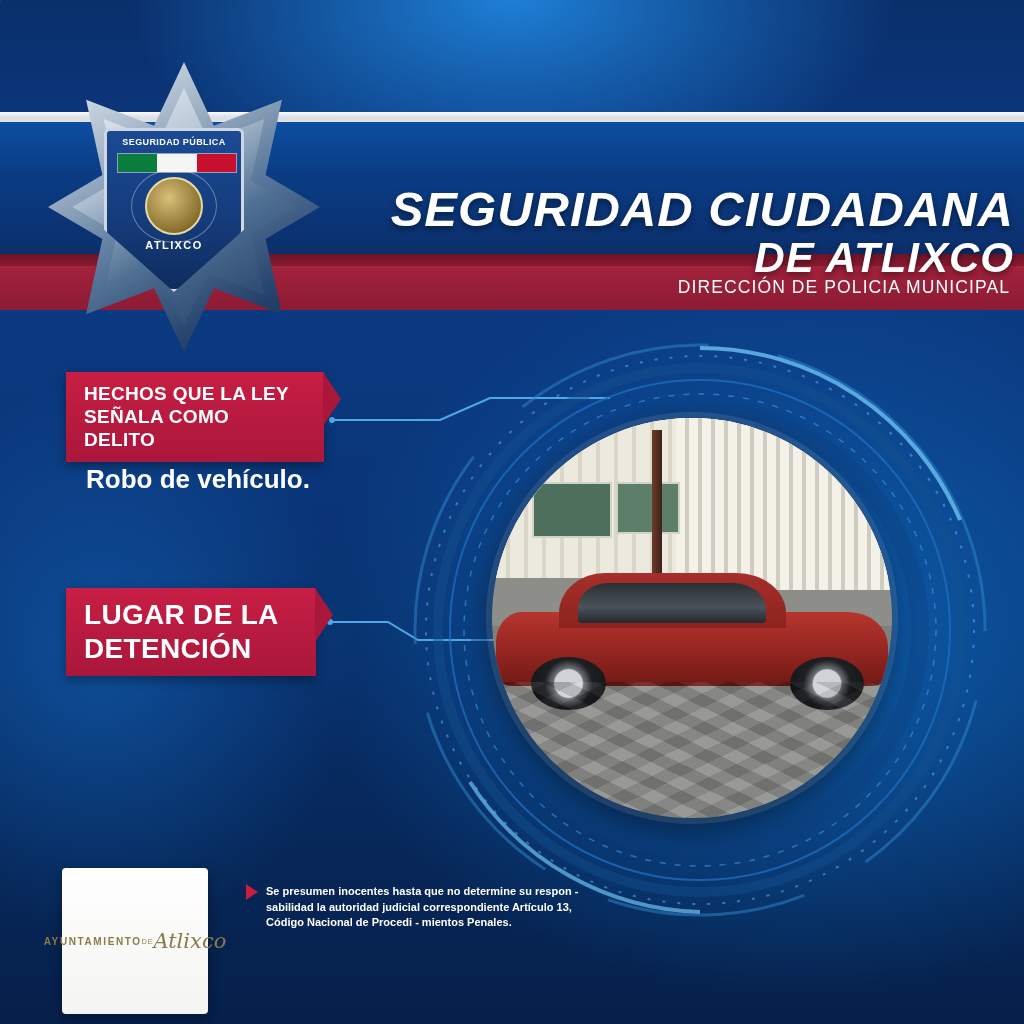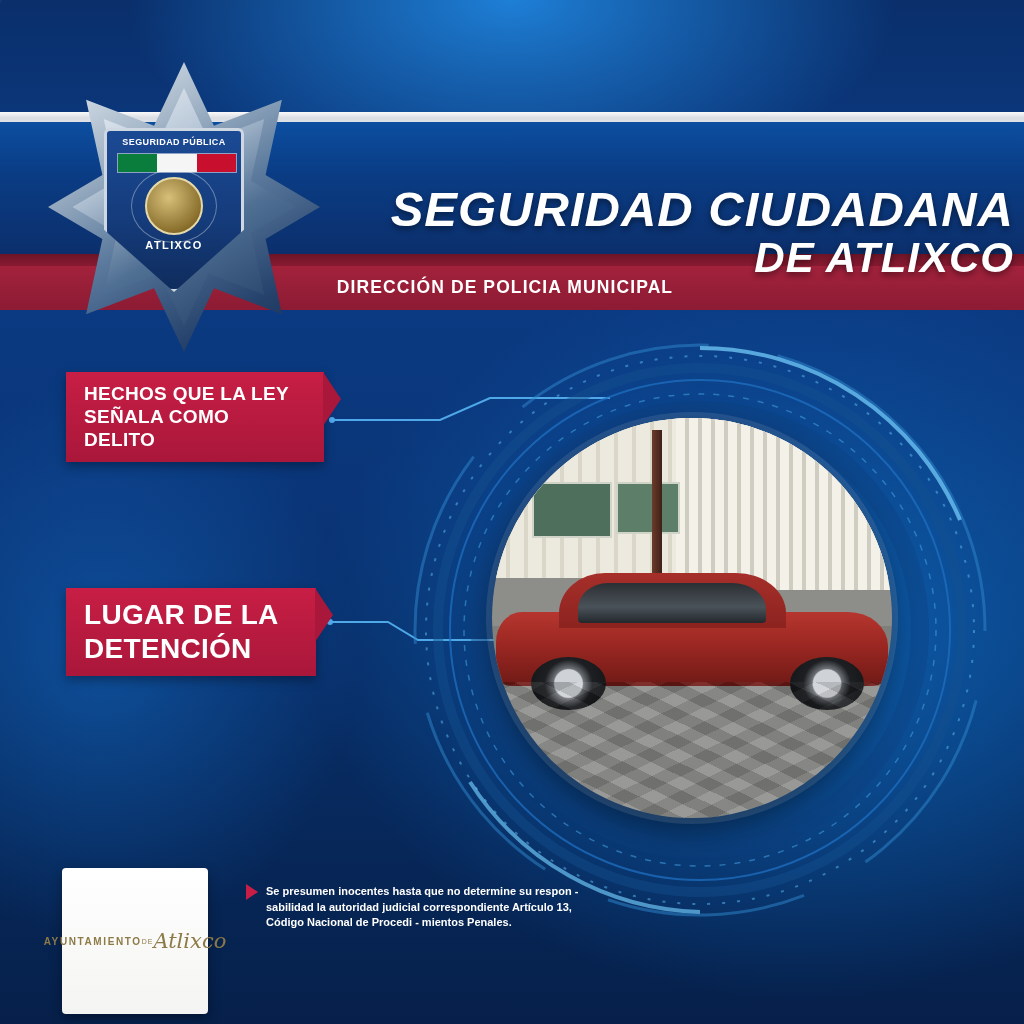--- a/index.html
+++ b/index.html
@@ -63,22 +63,22 @@
     letter-spacing: 1px; line-height: 1.04;
     text-shadow: 0 3px 6px rgba(0,0,0,.45);
   }
   .title-line2 {
     font-size: 42px; font-weight: bold; font-style: italic;
     letter-spacing: 1px; line-height: 1.1;
     text-shadow: 0 3px 6px rgba(0,0,0,.45);
   }
   .subtitle {
     position: absolute; left: 0; top: 277px; width: 1010px;
-    text-align: center; color: #fff;
-    font-size: 17.5px; font-weight: bold; letter-spacing: 1.1px;
+    text-align: right; color: #fff;
+    font-size: 17.5px; font-weight: normal; letter-spacing: 1.1px;
   }
 
   
   .badge {
     position: absolute; left: 48px; top: 62px; width: 272px; height: 290px;
   }
   .star {
     position: absolute; inset: 0;
     background: linear-gradient(150deg, #e9eef3 0%, #9fb0c2 28%, #4b6a8e 55%, #223d66 80%, #12friend 100%);
     background: linear-gradient(150deg, #eef2f6 0%, #a9bacb 26%, #5b7a9d 52%, #26436d 80%, #16284a 100%);
@@ -303,20 +303,21 @@
   <svg class="connector" style="left:320px; top:390px; width:300px; height:60px;">
     <polyline points="12,30 120,30 170,8 290,8"></polyline>
     <circle cx="12" cy="30" r="3" fill="#4fa8e8" stroke="none"></circle>
   </svg>
   <svg class="connector" style="left:318px; top:600px; width:240px; height:60px;">
     <polyline points="12,22 70,22 100,40 232,40"></polyline>
     <circle cx="12" cy="22" r="3" fill="#4fa8e8" stroke="none"></circle>
   </svg>
 
   <div class="tag" id="tag1">HECHOS QUE LA LEY SEÑALA COMO DELITO</div>
+  <div class="value-text" id="val1">Robo de vehículo.</div>
 
   <div class="tag" id="tag2">LUGAR DE LA DETENCIÓN</div>
 
   <svg class="ring-svg" viewBox="0 0 600 600">
     <circle cx="300" cy="300" r="250" fill="none" stroke="#1f6fc0" stroke-width="2" opacity=".75"></circle>
     <circle cx="300" cy="300" r="262" fill="none" stroke="#14508f" stroke-width="10" opacity=".45"></circle>
     <circle cx="300" cy="300" r="236" fill="none" stroke="#3f9bdc" stroke-width="1.5" opacity=".6" stroke-dasharray="6 9"></circle>
     <circle cx="300" cy="300" r="285" fill="none" stroke="#2f87cd" stroke-width="3" opacity=".5" stroke-dasharray="200 70" transform="rotate(-40 300 300)"></circle>
     <circle cx="300" cy="300" r="274" fill="none" stroke="#58b2ea" stroke-width="2" opacity=".55" stroke-dasharray="3 12"></circle>
     <circle cx="300" cy="300" r="220" fill="none" stroke="#0e3f7e" stroke-width="18" opacity=".35"></circle>

